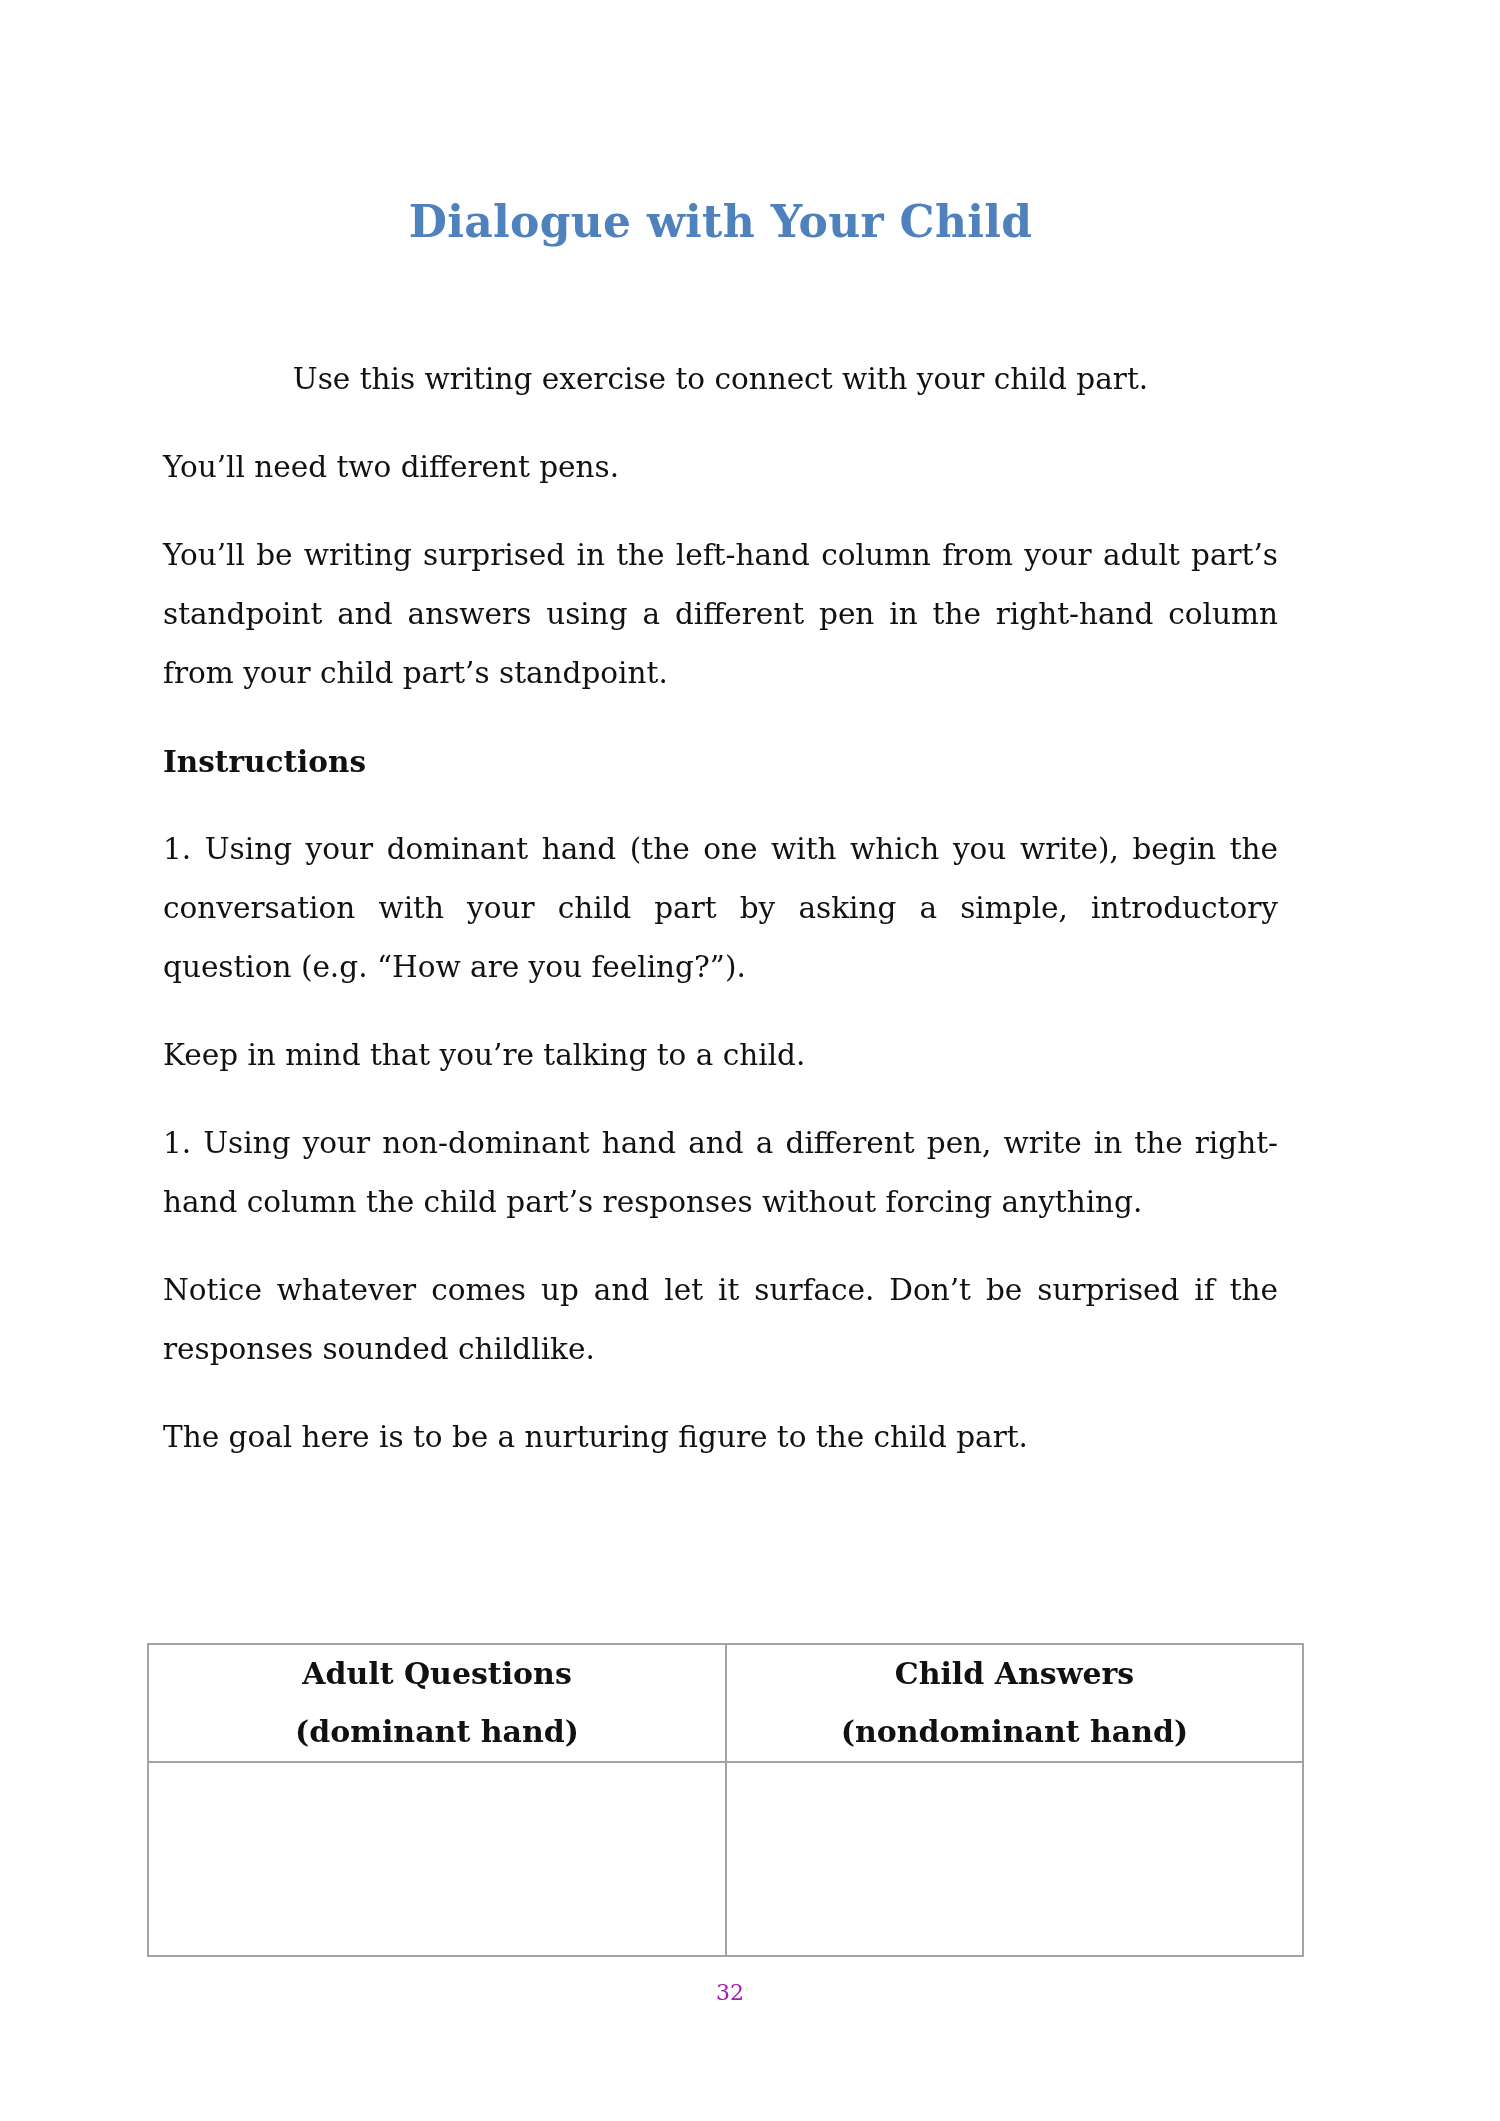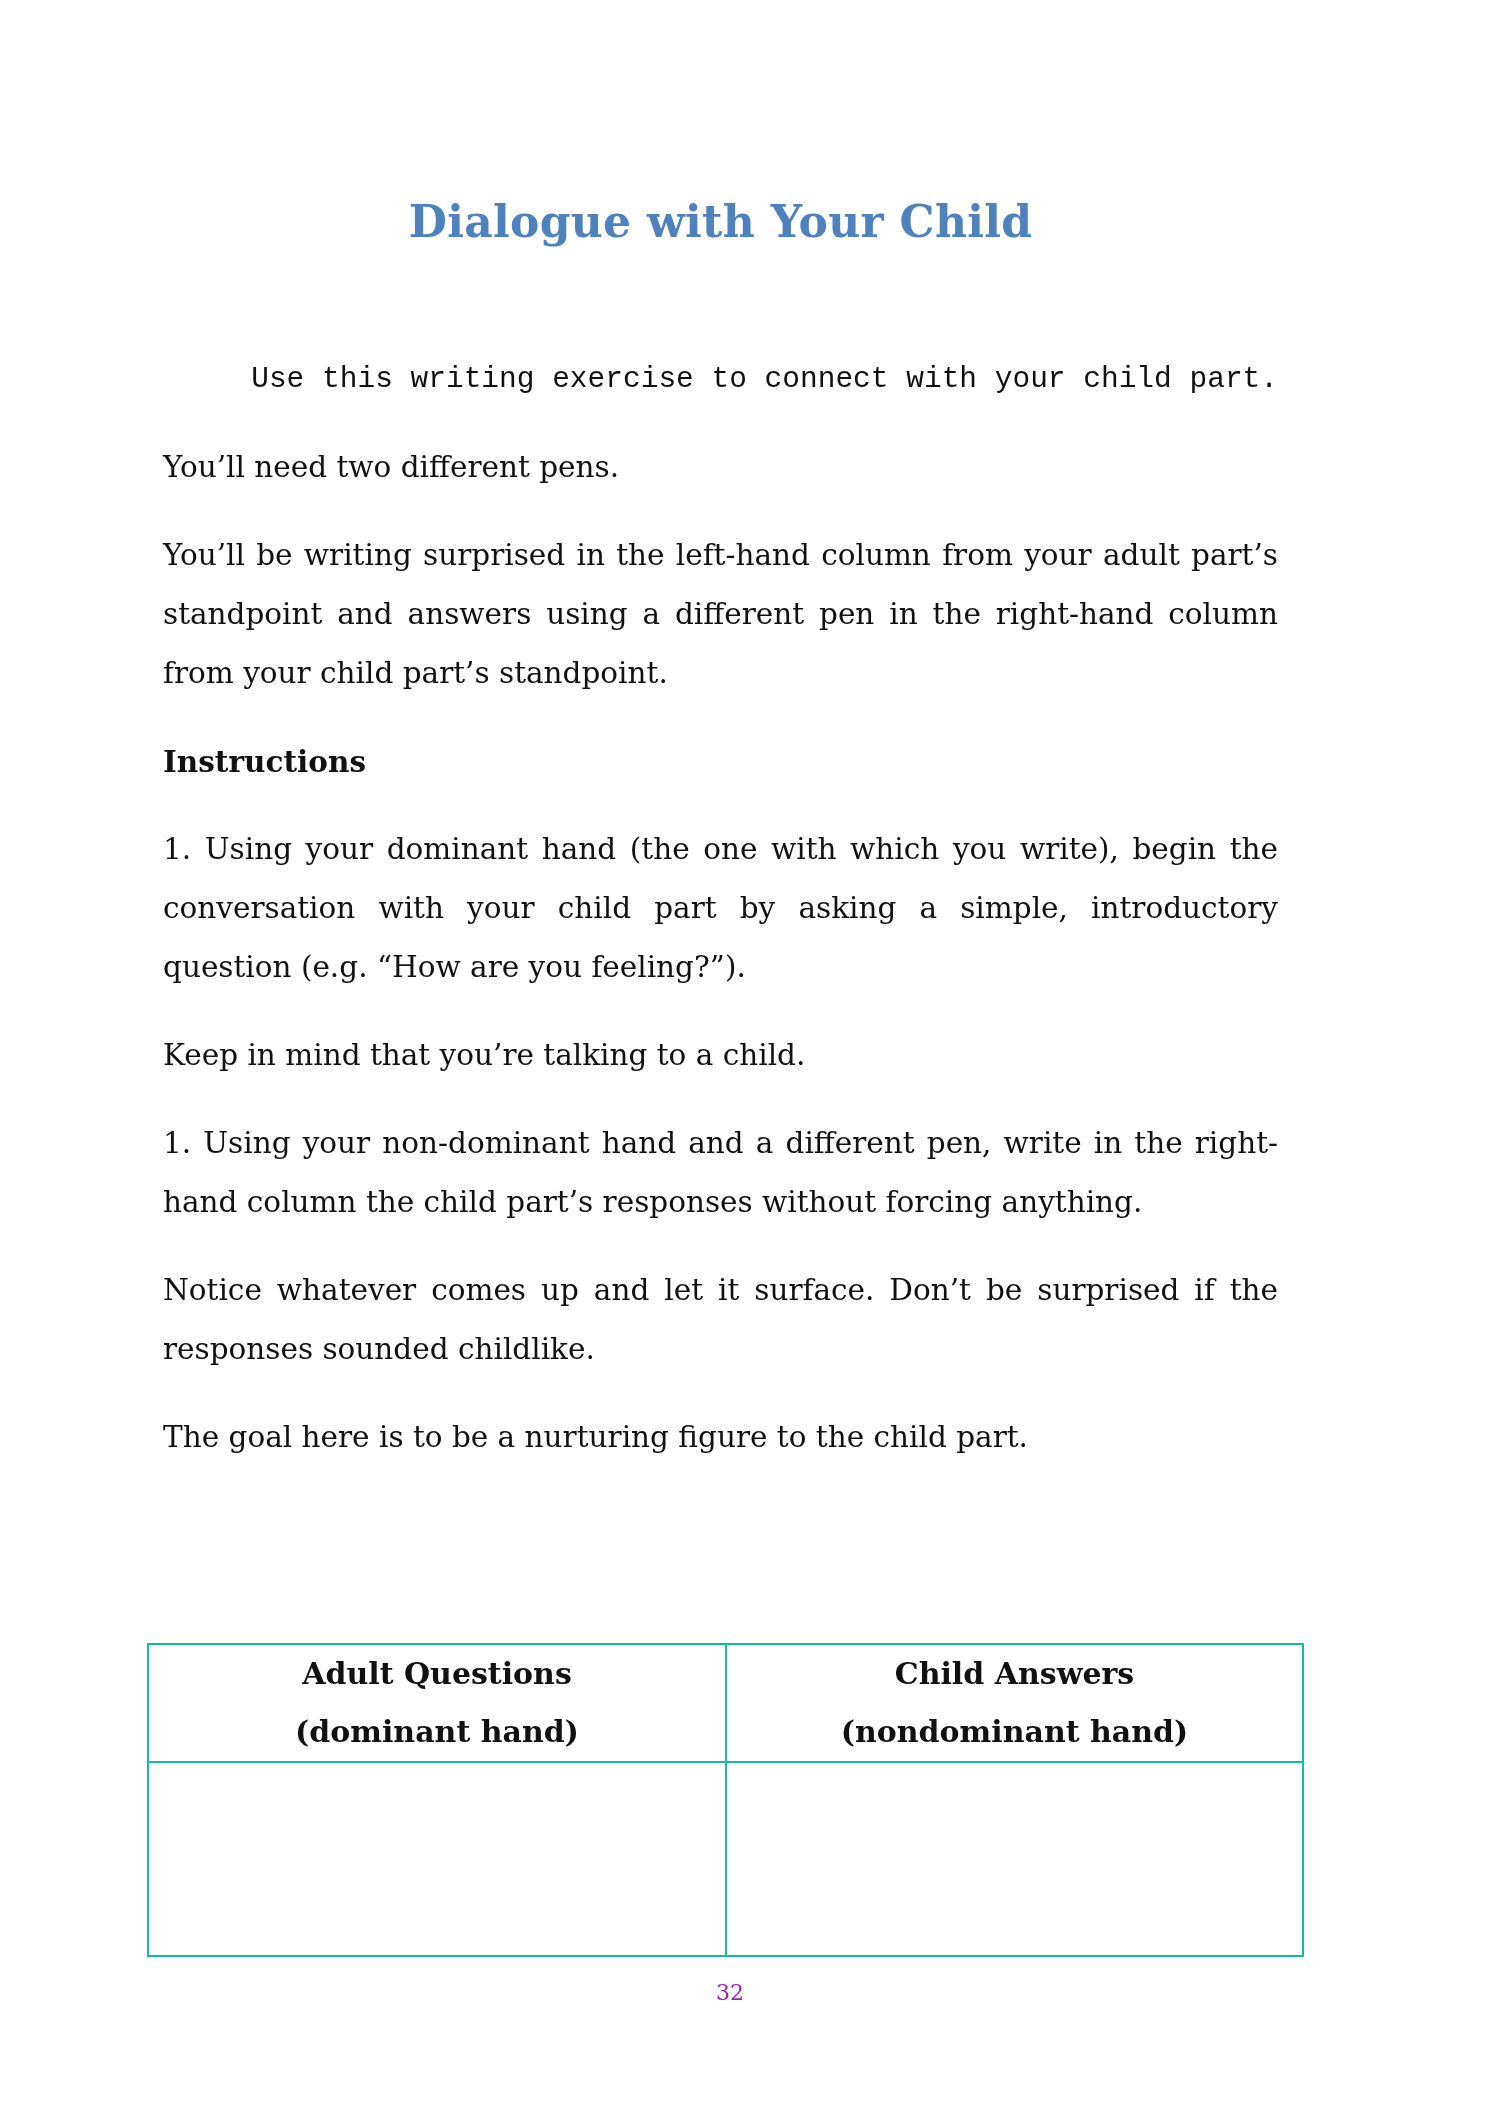--- a/index.html
+++ b/index.html
@@ -43,36 +43,35 @@
       width: 1115px;
       top: 350px;
       font-size: 29.5px;
       line-height: 59px;
       text-align: justify;
     }
     .body-text p {
       margin: 0 0 29px 0;
     }
     .body-text p.last-line-left {
-      text-align: right;
-      font-family: Liberation Mono, monospace;
+      text-align: center;
     }
     .body-text .subhead {
       font-weight: bold;
     }
     .worksheet {
       position: absolute;
       left: 147px;
       top: 1643px;
       width: 1155px;
       border-collapse: collapse;
       table-layout: fixed;
     }
     .worksheet th, .worksheet td {
-      border: 2px solid #14b8a6;
+      border: 2px solid #a3a3a3;
       padding: 0;
     }
     .worksheet th {
       height: 115px;
       font-weight: bold;
       font-size: 30px;
       line-height: 58px;
       text-align: center;
       vertical-align: top;
       padding-top: 0px;

